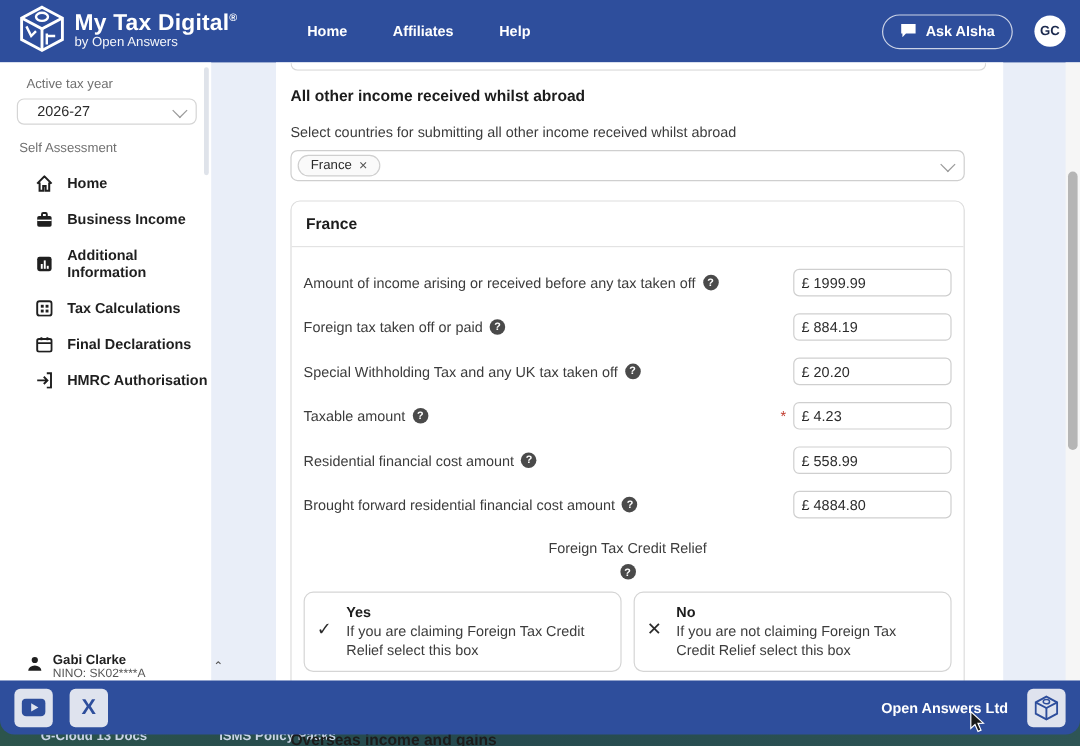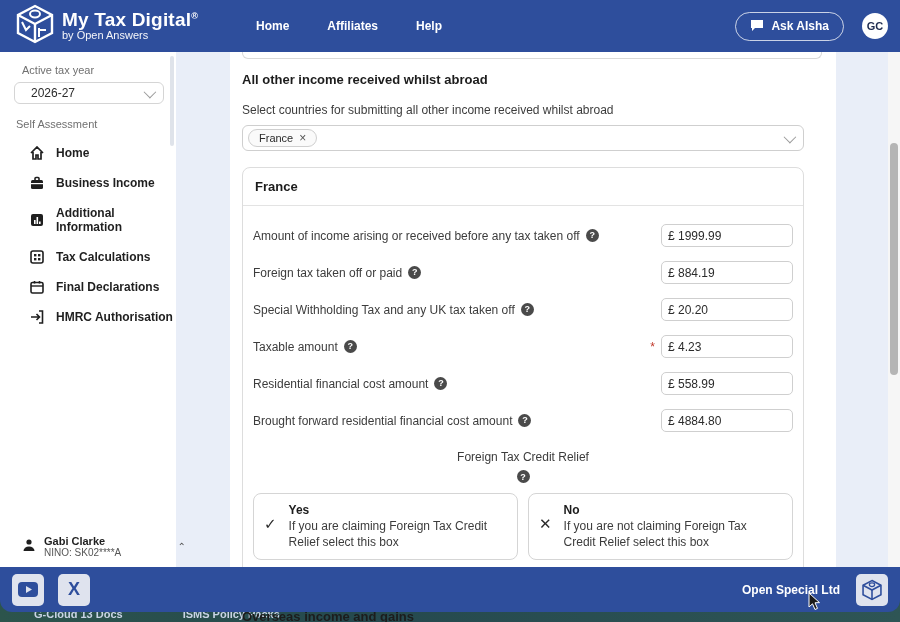--- a/index.html
+++ b/index.html
@@ -23,21 +23,21 @@
   .sidebar{position:absolute;left:0;top:52px;width:176px;height:515px;background:#fff;}
   .sb-scroll{position:absolute;right:2px;top:4px;width:4px;height:90px;background:#dfe3ea;border-radius:2px;}
   .sb-label{color:#707070;font-size:11px;margin:12px 0 6px 22px;}
   .year-select{margin:0 12px 0 14px;border:1px solid #d5d5d5;border-radius:6px;height:20px;display:flex;align-items:center;justify-content:space-between;padding:0 10px 0 16px;cursor:pointer;}
   .year-select .yr{font-size:12px;font-weight:normal;color:#2b2b2b;}
   .sa-label{color:#707070;font-size:11px;margin:14px 0 8px 16px;}
   .menu{list-style:none;margin:6px 0 0 0;padding:0;}
   .menu li{display:flex;align-items:center;gap:12px;padding:8px 0 8px 30px;cursor:pointer;}
   .menu li span.mi-label{font-size:12px;font-weight:bold;color:#1f1f1f;}
   .menu svg{flex:0 0 auto;}
-  .sb-user{position:absolute;left:0;bottom:9px;width:204px;display:flex;align-items:center;cursor:pointer;}
+  .sb-user{position:absolute;left:0;bottom:0;width:204px;display:flex;align-items:center;cursor:pointer;}
   .sb-user .uicon{margin:0 8px 0 22px;}
   .uname{font-size:11px;font-weight:bold;color:#1f1f1f;}
   .unino{font-size:10px;color:#555;}
   .chev-up{margin-left:auto;margin-right:18px;color:#555;font-size:10px;}
 
   .chev{width:8px;height:8px;border-right:1.5px solid #9a9a9a;border-bottom:1.5px solid #9a9a9a;transform:rotate(45deg) translateY(-2px);}
 
   
   .main{position:absolute;left:230px;top:52px;width:606px;height:515px;background:#fff;}
   .partial-top{position:absolute;left:12px;top:0;width:578px;height:6px;border:1px solid #d9d9d9;border-top:none;border-radius:0 0 6px 6px;}
@@ -308,21 +308,21 @@
     <div class="sq-icon yt">
       <svg width="20" height="15" viewBox="0 0 20 15">
           <rect x="0" y="0" width="20" height="15" rx="4" fill="#2e4e9c"></rect>
           <polygon points="8,4 14,7.5 8,11" fill="#dfe3ee"></polygon>
         </svg>
     </div>
     <div class="sq-icon xx">
         <span class="xglyph">X</span>
       </div>
     <div class="ft-right">
-      <span class="ft-company">Open Special Ltd</span>
+      <span class="ft-company">Open Answers Ltd</span>
       <div class="sq-icon">
         <svg width="20" height="22" viewBox="0 0 38 40">
           <polygon points="19,2 36,11 36,29 19,38 2,29 2,11" fill="none" stroke="#2e4e9c" stroke-width="3"></polygon>
           <polyline points="2,11 19,20 36,11" fill="none" stroke="#2e4e9c" stroke-width="3"></polyline>
           <line x1="19" y1="20" x2="19" y2="38" stroke="#2e4e9c" stroke-width="3"></line>
           <ellipse cx="19" cy="10" rx="5" ry="3.4" fill="none" stroke="#2e4e9c" stroke-width="2.4"></ellipse>
         </svg>
       </div>
     </div>
   </div>

